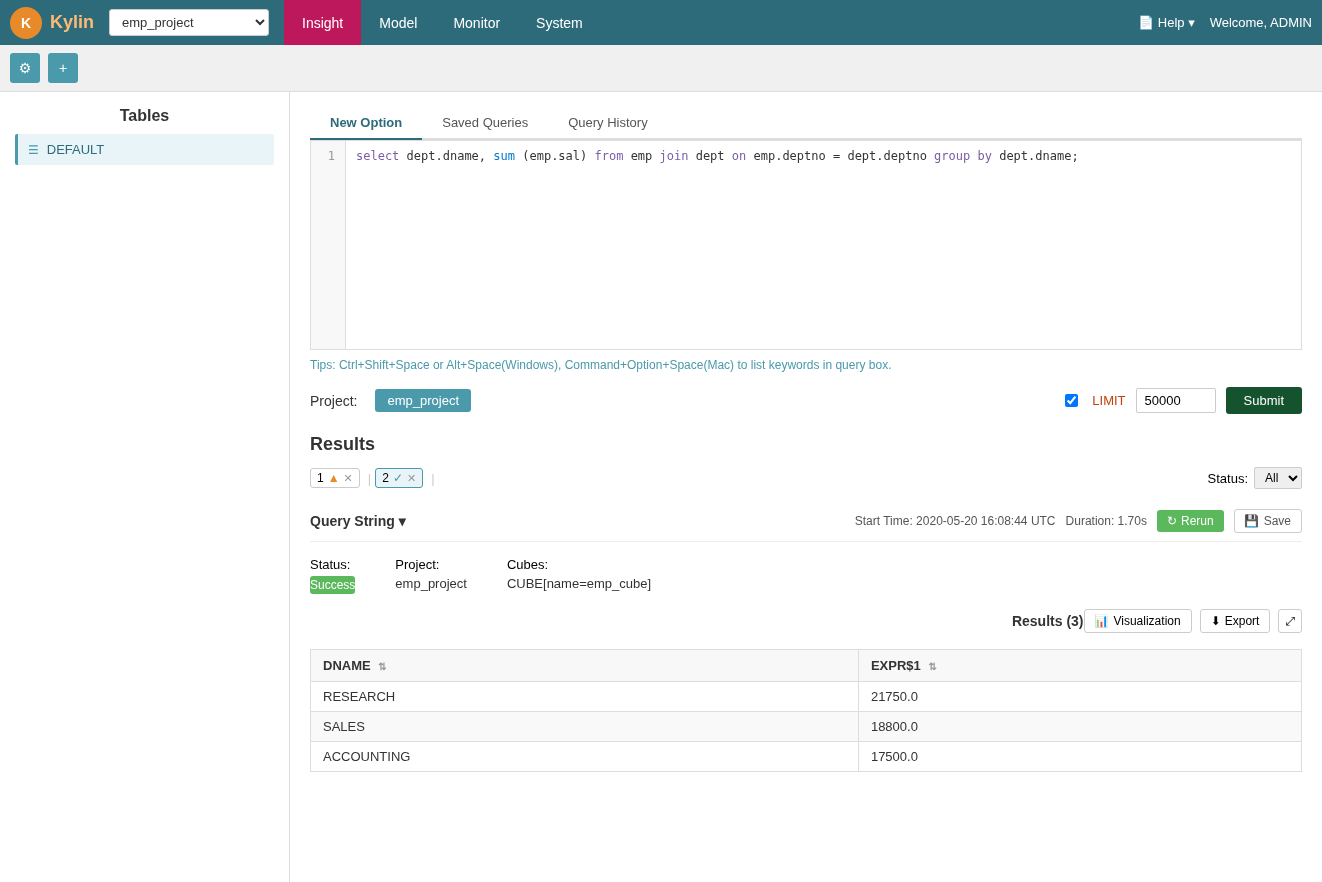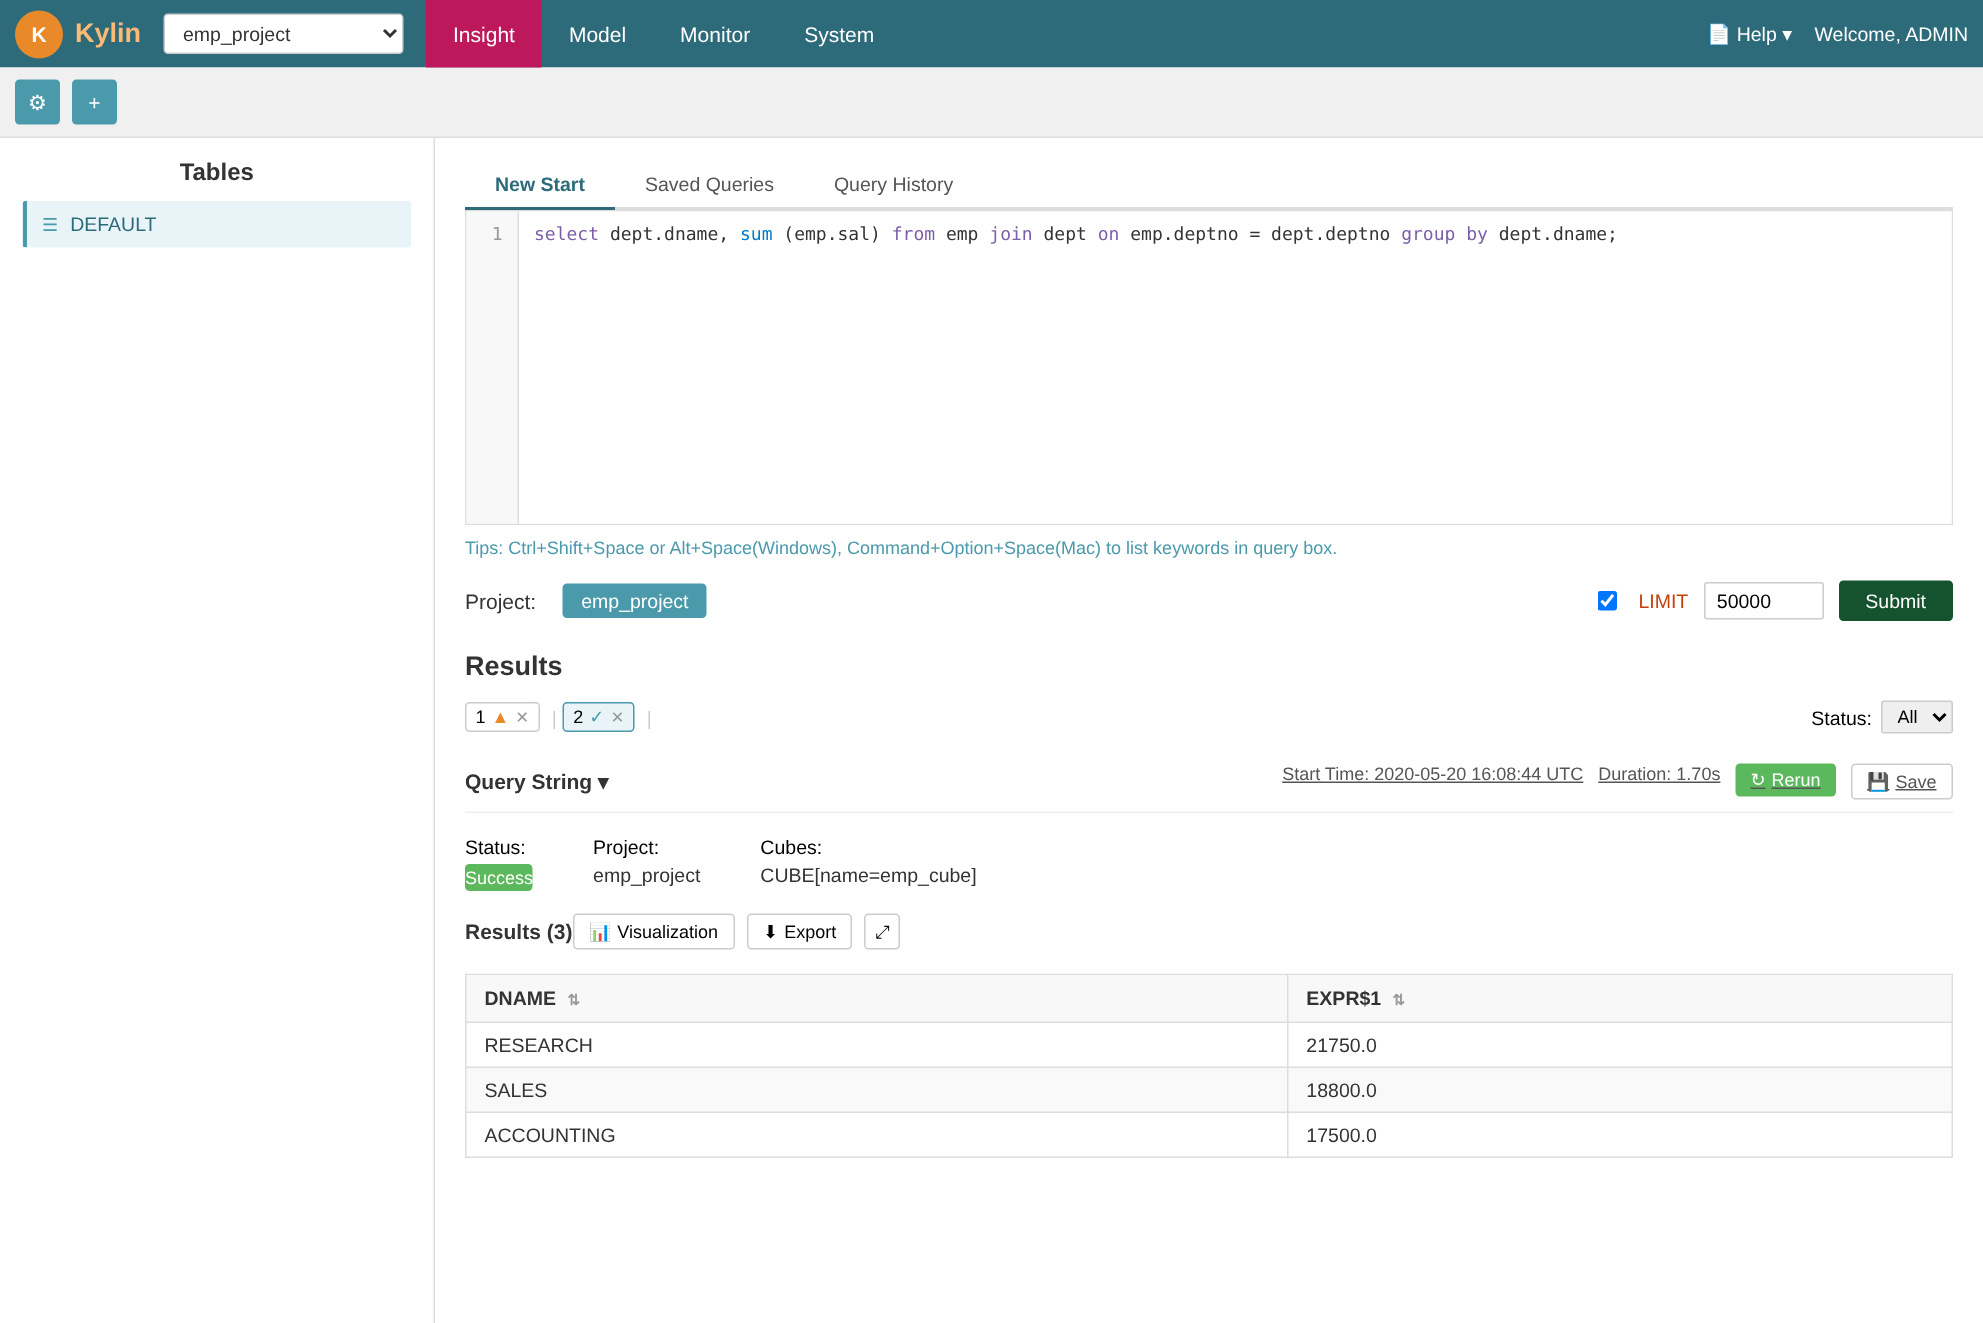--- a/index.html
+++ b/index.html
@@ -285,25 +285,24 @@
       border-bottom: 1px solid #eee;
     }
     .query-string-label {
       font-size: 14px;
       font-weight: bold;
       color: #333;
       cursor: pointer;
     }
     .query-string-right {
       display: flex;
-      align-items: flex-start;
+      align-items: center;
       gap: 10px;
       font-size: 12px;
       color: #555;
-      text-decoration: underline;
     }
     .rerun-btn {
       background: #5cb85c;
       color: white;
       border: none;
       padding: 4px 10px;
       border-radius: 3px;
       font-size: 12px;
       cursor: pointer;
       display: flex;
@@ -338,21 +337,21 @@
       border-radius: 3px;
       font-size: 12px;
       display: inline-block;
     }
     .result-info-value { color: #333; }
 
     
     .results-count-row {
       display: flex;
       align-items: center;
-      justify-content: flex-start;
+      justify-content: flex-end;
       margin-bottom: 10px;
     }
     .results-count-label { font-size: 14px; font-weight: bold; color: #333; }
     .results-action-btns {
       display: flex;
       align-items: center;
       gap: 8px;
     }
     .viz-btn {
       background: white;
@@ -446,21 +445,21 @@
     <div class="sidebar-title">Tables</div>
     <div class="sidebar-item">
       <span class="sidebar-item-icon">☰</span>
       <span>DEFAULT</span>
     </div>
   </div>
 
   <div class="query-area">
 
     <div class="tabs">
-      <div class="tab active">New Start</div>
+      <div class="tab active">New Option</div>
       <div class="tab">Saved Queries</div>
       <div class="tab">Query History</div>
     </div>
 
     <div class="code-editor">
       <div class="line-numbers">
         <div>1</div>
       </div>
       <div class="code-content">
         <span class="sql-keyword">select</span>

